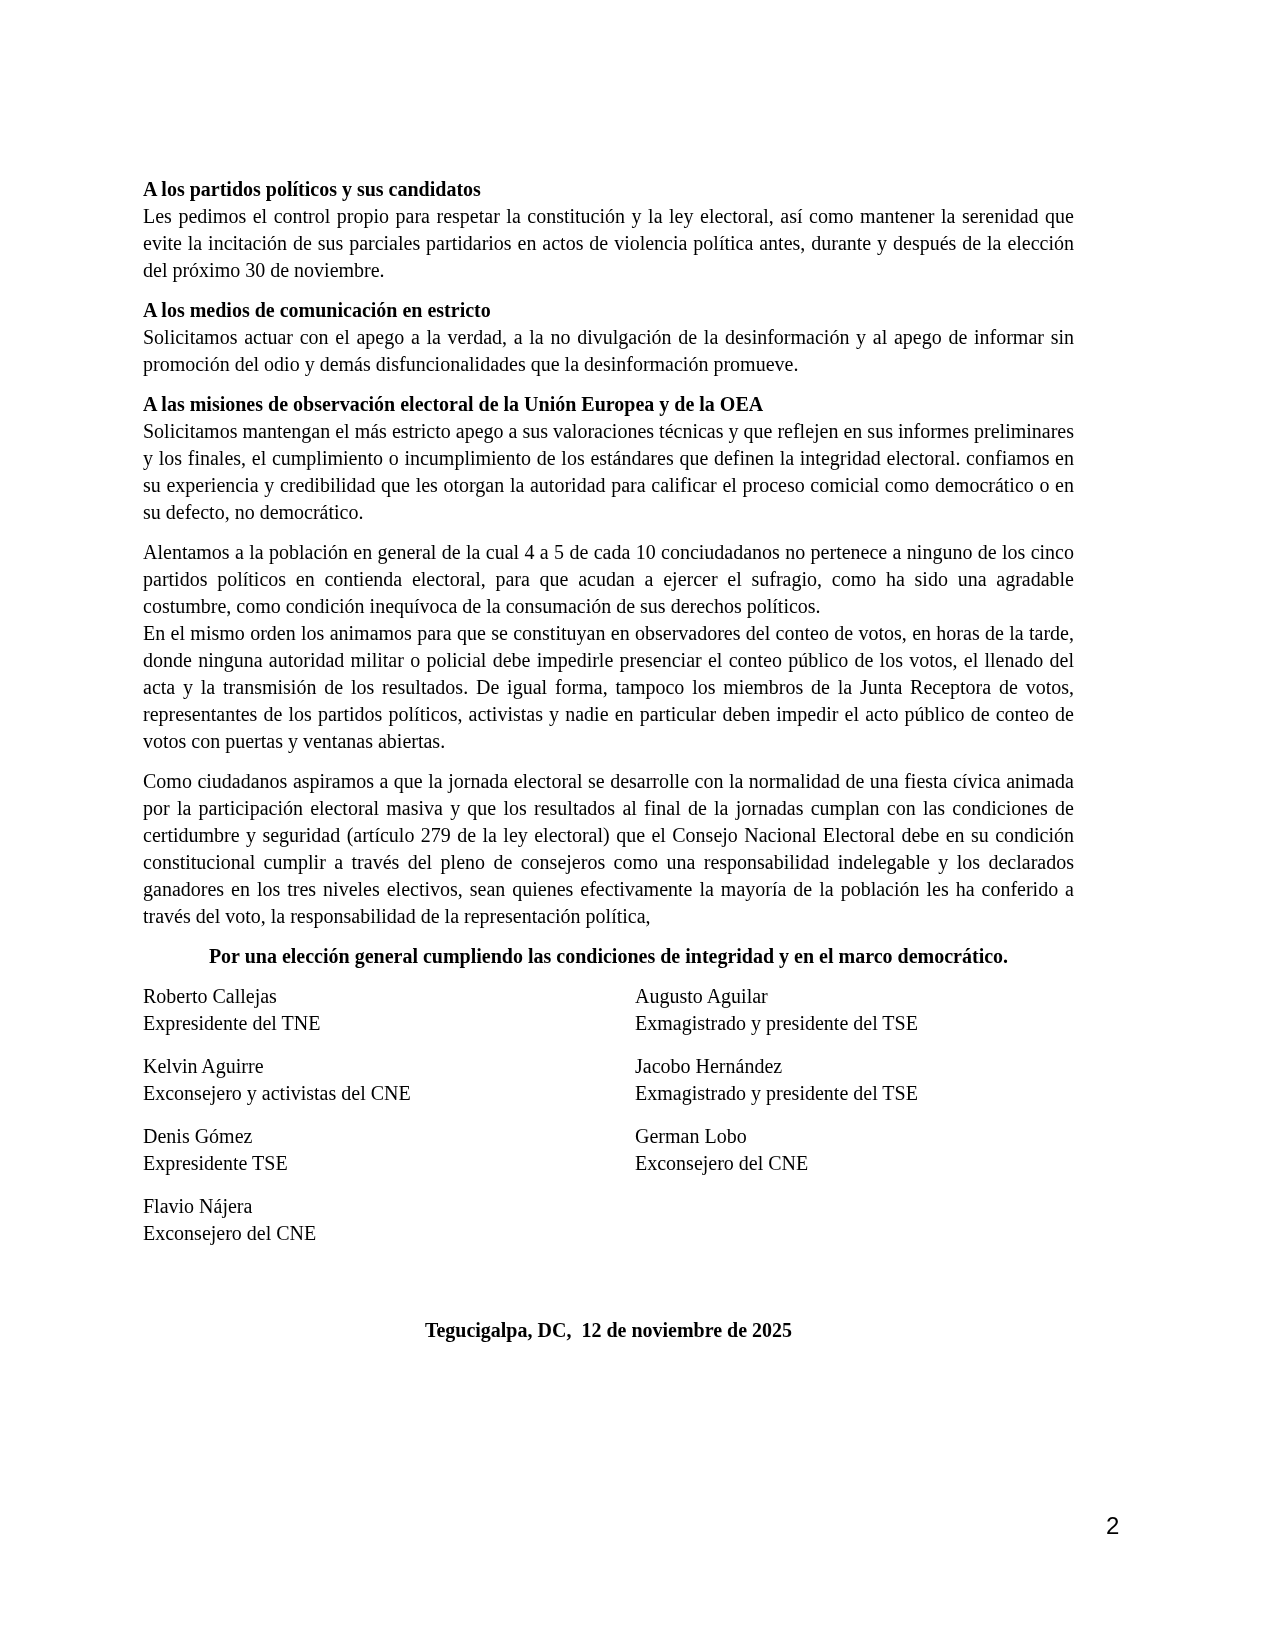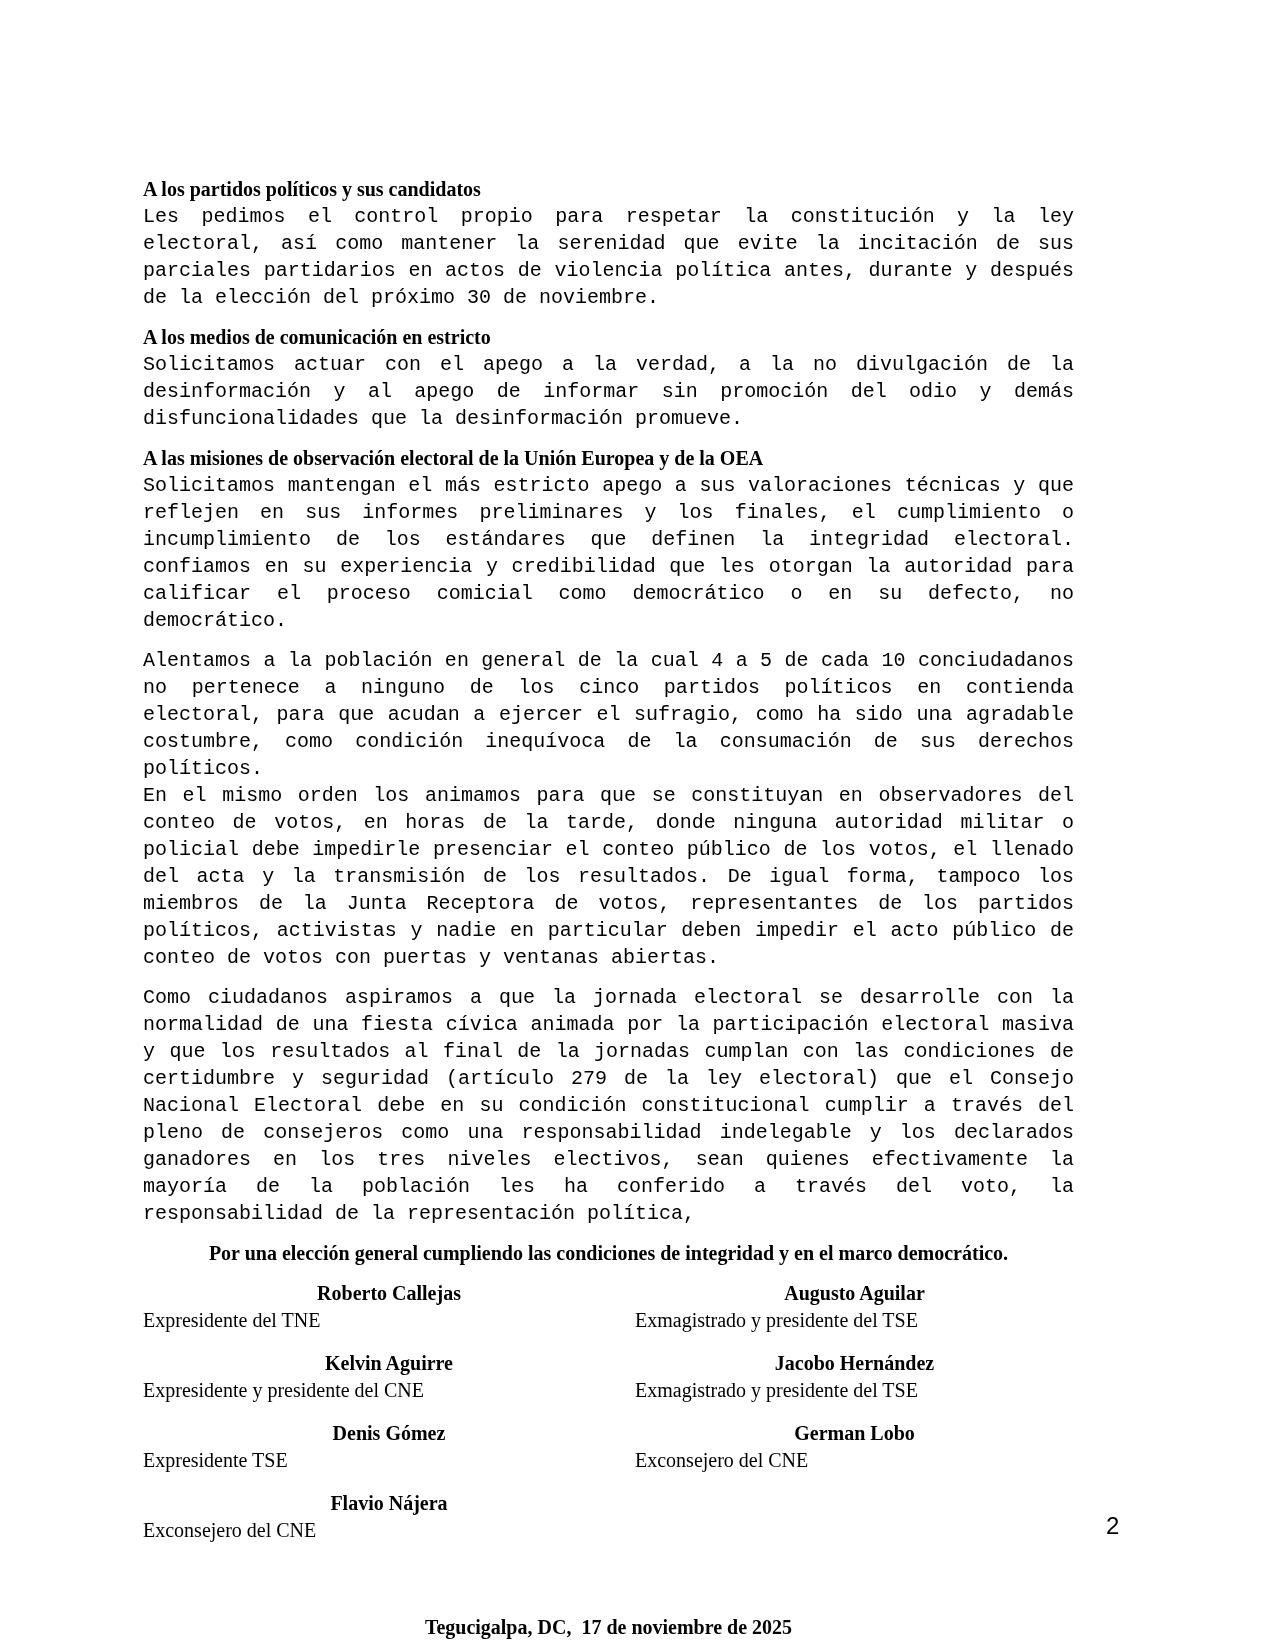--- a/index.html
+++ b/index.html
@@ -26,36 +26,35 @@
   .block { margin: 0 0 13px 0; }
   .heading {
     font-size: 20px;
     font-weight: bold;
     margin: 0;
     padding: 0;
   }
   .para {
     margin: 0;
     text-align: justify;
-    font-family: Liberation Mono, monospace;
   }
   .motto {
     font-weight: bold;
     margin: 0 0 13px 0;
     white-space: nowrap;
     text-align: center;
   }
   .signatures {
     display: flex;
     align-items: flex-start;
   }
   .sig-col-left { width: 492px; flex: 0 0 492px; }
   .sig-col-right { flex: 1; }
   .sig { margin: 0 0 16px 0; }
-  .sig-name { font-weight: bold; text-align: center; }
+  .sig-name { font-weight: normal; }
   .dateline {
     font-weight: bold;
     text-align: center;
     margin: 54px 0 0 0;
     white-space: pre-wrap;
   }
   .page-num {
     position: absolute;
     left: 1106px;
     top: 1512px;
@@ -97,21 +96,21 @@
     <p class="motto">Por una elección general cumpliendo las condiciones de integridad y en el marco democrático.</p>
 
     <div class="signatures">
       <div class="sig-col-left">
         <div class="sig">
           <div class="sig-name">Roberto Callejas</div>
           <div class="sig-title">Expresidente del TNE</div>
         </div>
         <div class="sig">
           <div class="sig-name">Kelvin Aguirre</div>
-          <div class="sig-title">Expresidente y presidente del CNE</div>
+          <div class="sig-title">Exconsejero y activistas del CNE</div>
         </div>
         <div class="sig">
           <div class="sig-name">Denis Gómez</div>
           <div class="sig-title">Expresidente TSE</div>
         </div>
         <div class="sig">
           <div class="sig-name">Flavio Nájera</div>
           <div class="sig-title">Exconsejero del CNE</div>
         </div>
       </div>
@@ -124,18 +123,18 @@
           <div class="sig-name">Jacobo Hernández</div>
           <div class="sig-title">Exmagistrado y presidente del TSE</div>
         </div>
         <div class="sig">
           <div class="sig-name">German Lobo</div>
           <div class="sig-title">Exconsejero del CNE</div>
         </div>
       </div>
     </div>
 
-    <p class="dateline">Tegucigalpa, DC,  17 de noviembre de 2025</p>
+    <p class="dateline">Tegucigalpa, DC,  12 de noviembre de 2025</p>
 
   </main>
 
   <div class="page-num">2</div>
 </div>
 
 </body></html>

